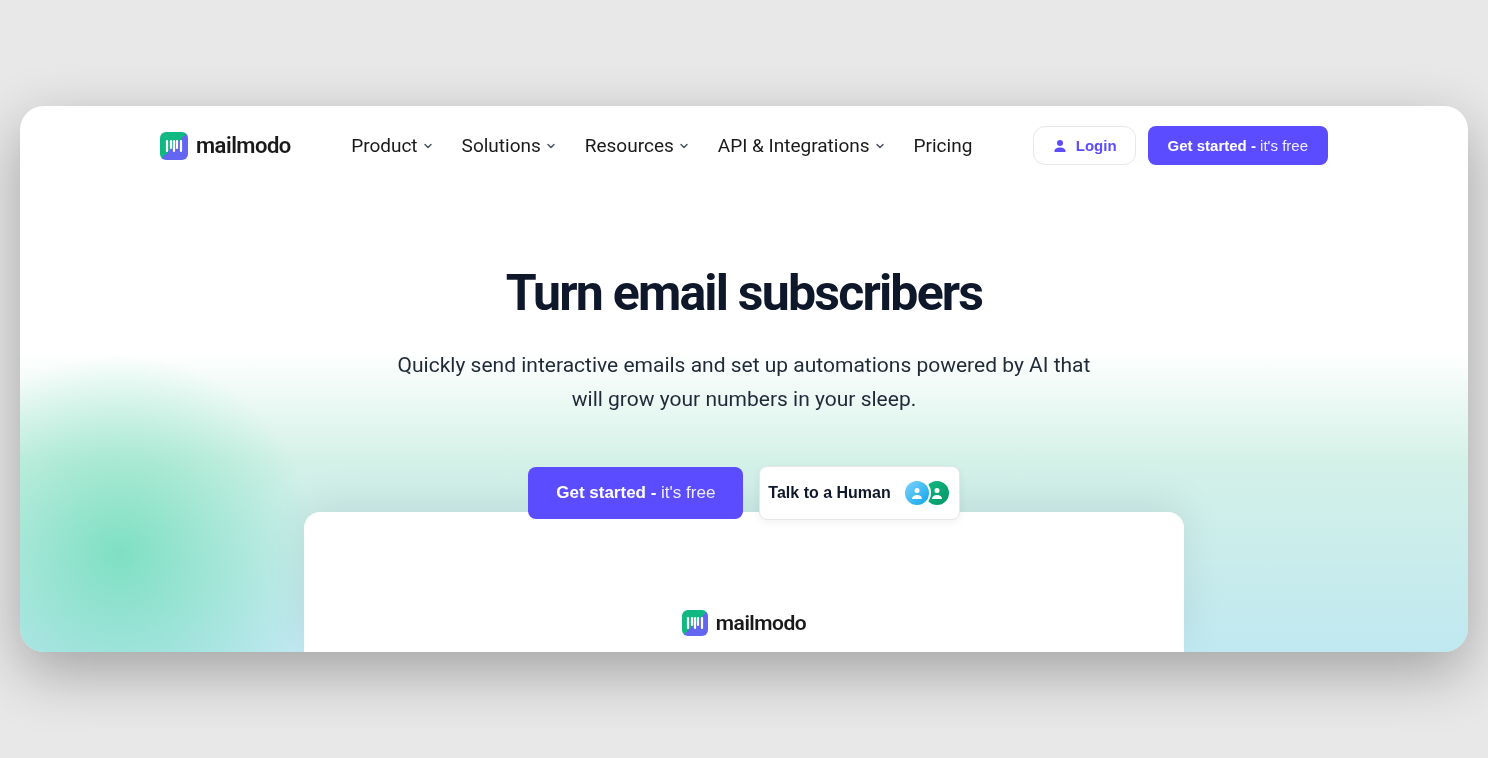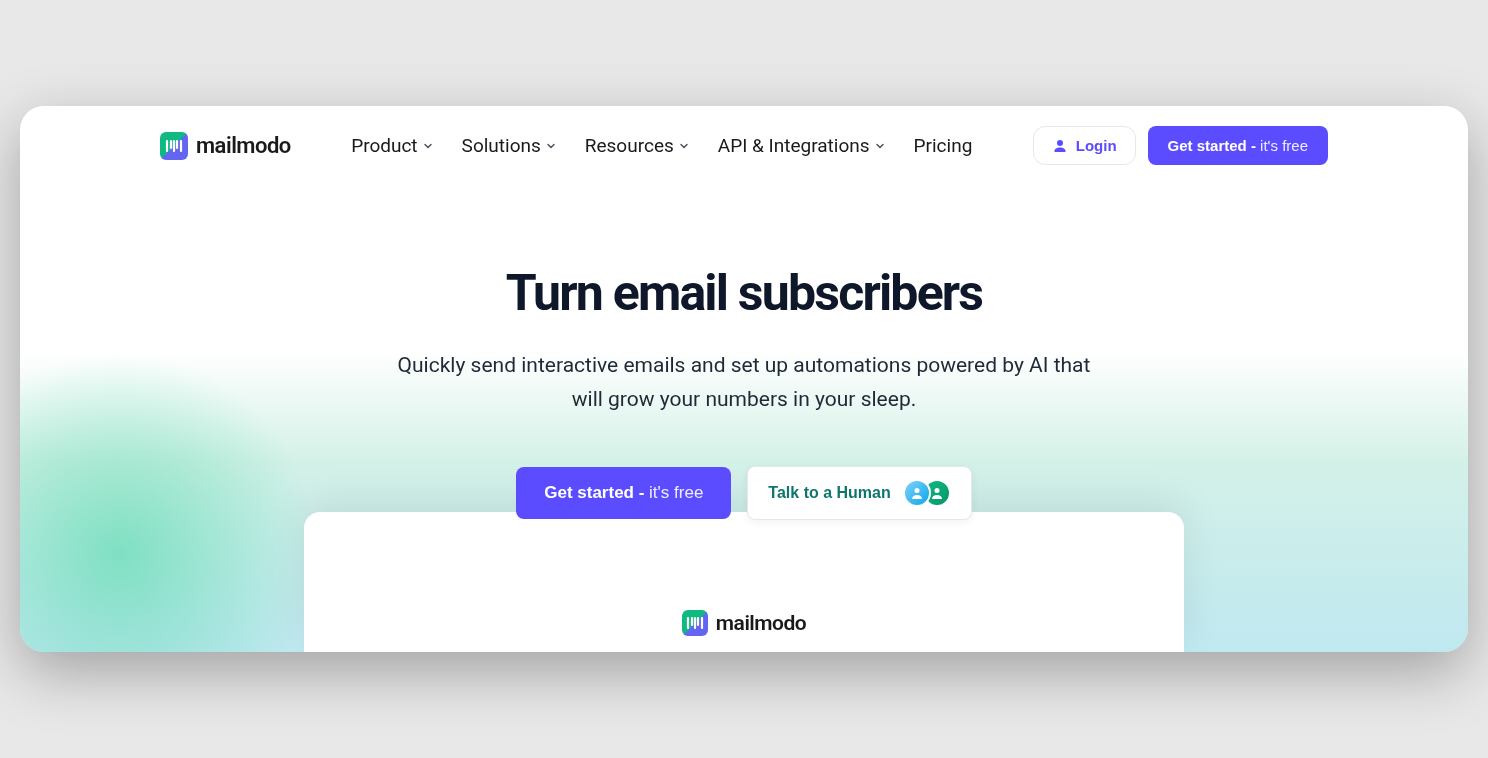--- a/index.html
+++ b/index.html
@@ -185,27 +185,27 @@
     
     .hero-cta .suffix {
       font-weight: 400;
       opacity: 0.9;
     }
     
     .talk-btn {
       display: flex;
       align-items: center;
       gap: 12px;
-      padding: 12px 20px;
+      padding: 12px 8px;
       background: #ffffff;
       border: 1px solid #e5e7eb;
       border-radius: 8px;
       font-size: 16px;
       font-weight: 600;
-      color: #0f766e;
+      color: #0f172a;
       cursor: pointer;
       box-shadow: 0 2px 8px rgba(0,0,0,0.06);
     }
     
     .avatars {
       display: flex;
       align-items: center;
     }
     
     .avatar {

